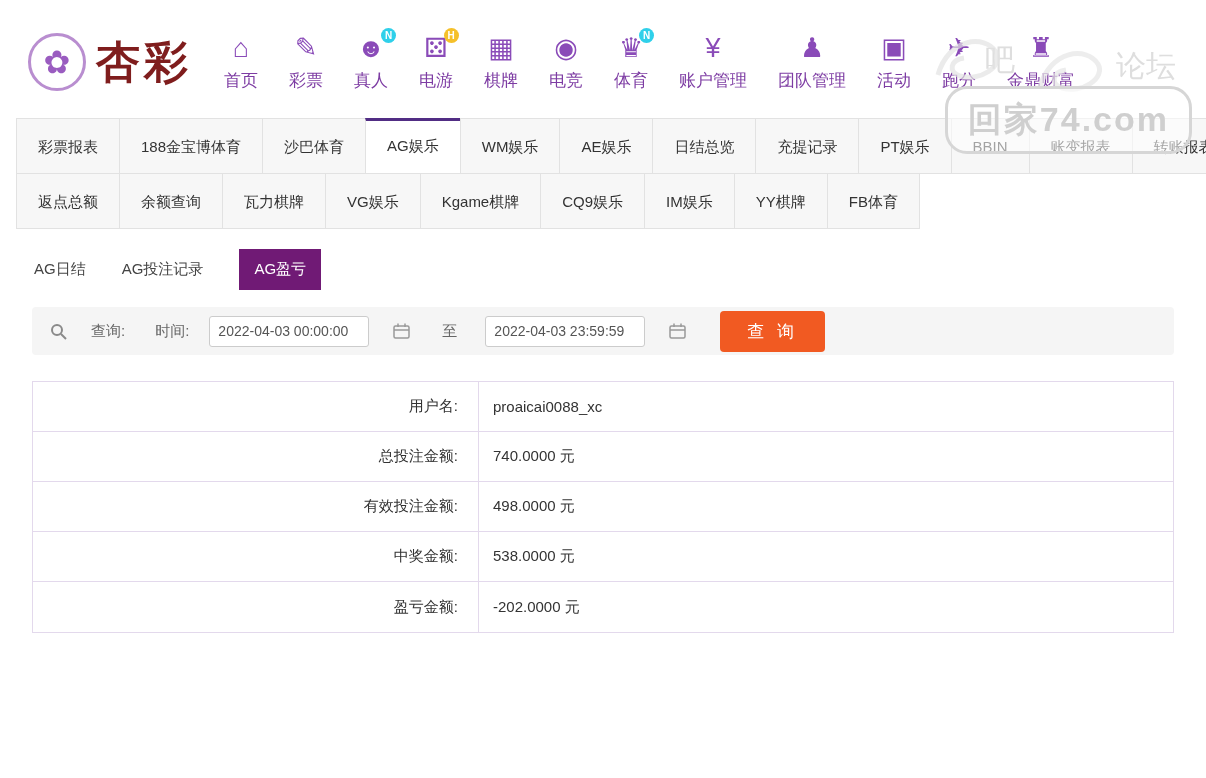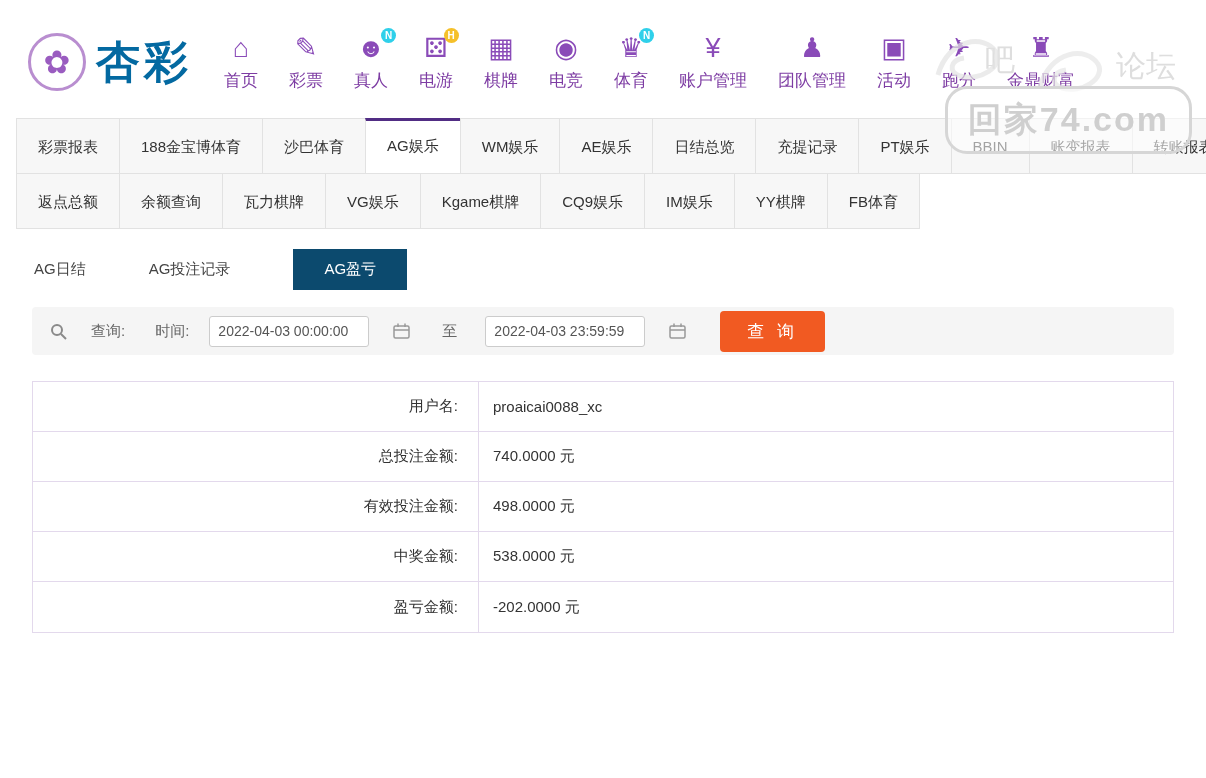--- a/index.html
+++ b/index.html
@@ -5,21 +5,21 @@
   * { margin:0; padding:0; box-sizing:border-box; }
   html,body { width:1206px; height:778px; overflow:hidden; background:#fff;
     font-family:"Liberation Sans","DejaVu Sans",sans-serif; }
 
   
   .header { position:relative; height:118px; display:flex; align-items:center;
     padding:6px 10px 0 28px; background:#fff; }
   .brand { display:flex; align-items:center; gap:10px; cursor:pointer; }
   .logo-circle { width:58px; height:58px; border:3px solid #b98ed0; border-radius:50%;
     display:flex; align-items:center; justify-content:center; color:#9a5cc0; font-size:32px; }
-  .logo-text { font-size:44px; font-weight:bold; color:#0369a1; letter-spacing:4px; }
+  .logo-text { font-size:44px; font-weight:bold; color:#7f1d1d; letter-spacing:4px; }
   .nav { display:flex; align-items:flex-end; gap:31px; margin-left:32px; }
   .nav-item { display:flex; flex-direction:column; align-items:center; gap:4px;
     color:#7d3ca3; font-size:17px; cursor:pointer; white-space:nowrap; }
   .nav-icon { position:relative; font-size:27px; line-height:30px; height:32px; color:#8a4bb8; }
   .nav-badge { position:absolute; top:-5px; right:-11px; width:15px; height:15px; border-radius:50%;
     color:#fff; font-size:10px; font-weight:bold; line-height:15px; text-align:center; }
 
   
   .wm { position:absolute; z-index:6; pointer-events:none; }
   .wm-box { right:14px; top:86px; border:3px solid #d6d6d6; border-radius:22px;
@@ -32,23 +32,23 @@
   
   .tabstrip { margin:0 16px; }
   .tab-row { display:flex; }
   .tab-row2 { margin-top:-1px; }
   .tab { padding:0 21px; height:56px; line-height:55px; background:#f7f7f7;
     border:1px solid #e2e2e2; font-size:15px; color:#333; cursor:pointer; white-space:nowrap; }
   .tab + .tab { margin-left:-1px; }
   .tab.active { background:#fff; border-top:3px solid #512d84; line-height:50px; }
 
   
-  .subtabs { margin:20px 34px 0; display:flex; align-items:center; gap:63px; height:40px; }
+  .subtabs { margin:20px 34px 0; display:flex; align-items:center; gap:36px; height:40px; }
   .subtab { font-size:15px; color:#444; cursor:pointer; }
-  .subtab.active { background:#0c4a6e; color:#fff; padding:11px 31px; }
+  .subtab.active { background:#701a75; color:#fff; padding:11px 15px; }
 
   
   .querybar { margin:18px 32px 0; background:#f5f5f5; border-radius:4px; height:48px;
     display:flex; align-items:center; padding:0 14px; gap:20px; }
   .q-label { color:#666; font-size:15px; }
   .q-gap { margin-left:10px; }
   .q-input { width:160px; height:31px; border:1px solid #ccc; border-radius:3px;
     padding:10px 8px; font-size:14px; color:#555; background:#fff;
     font-family:"Liberation Sans",sans-serif; }
   .icon-btn { display:inline-flex; align-items:center; margin:0 4px; cursor:pointer; }

